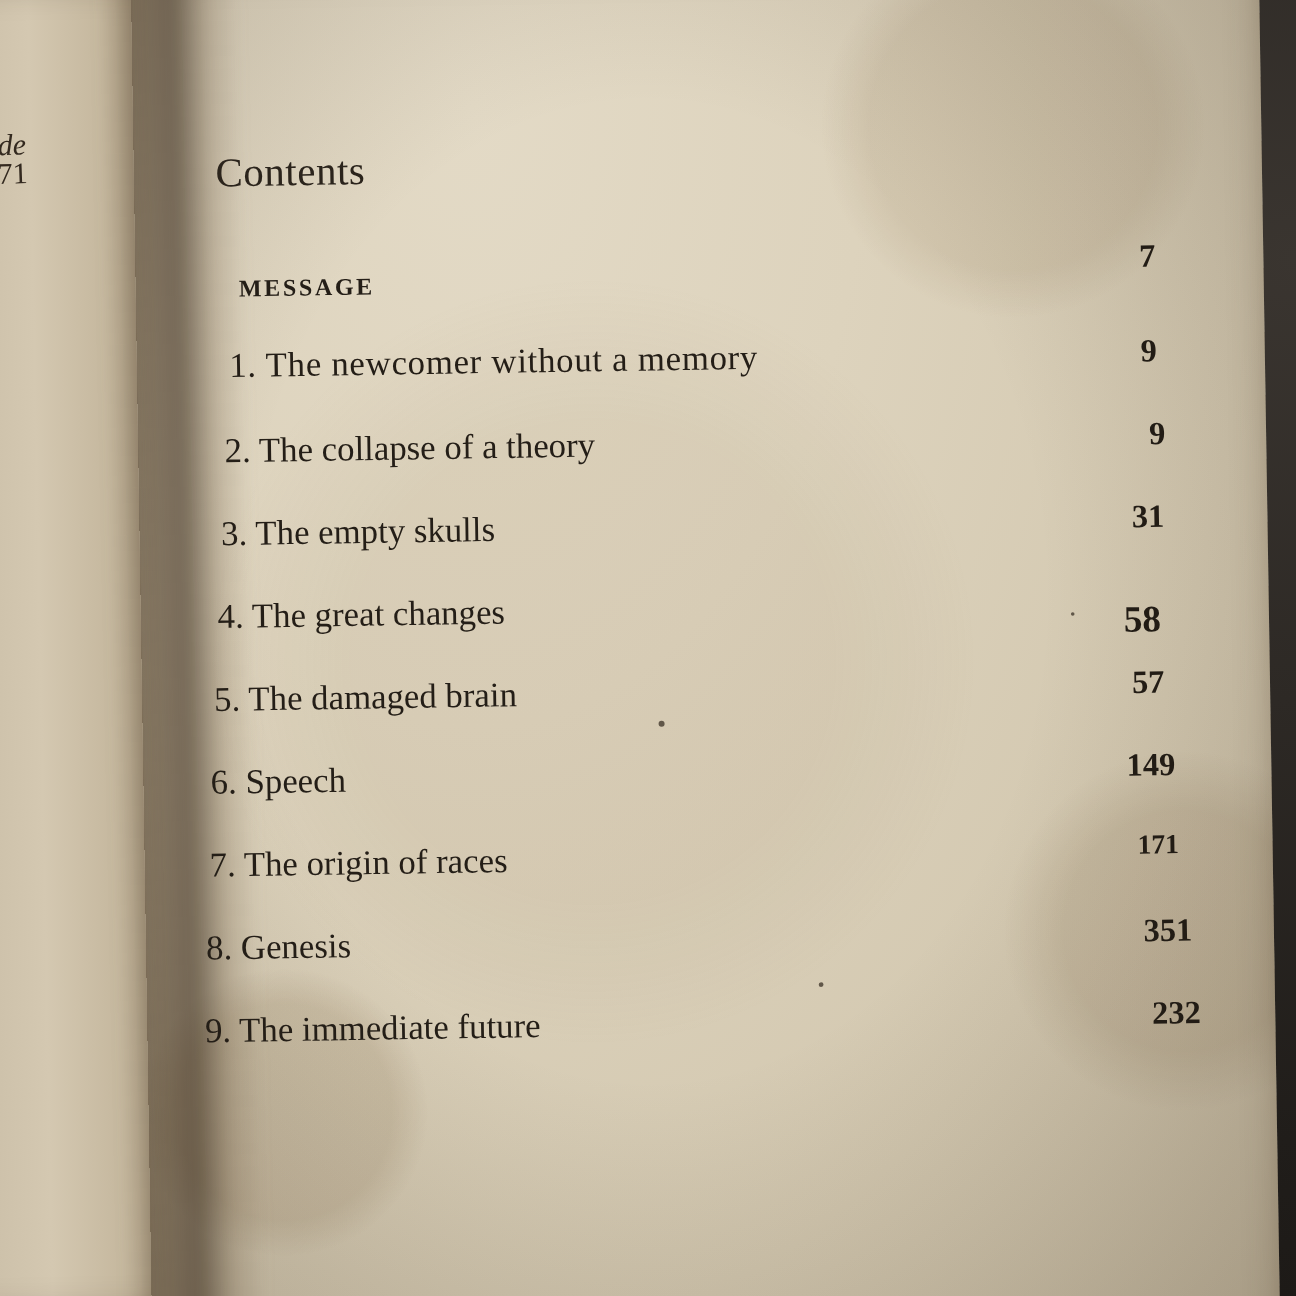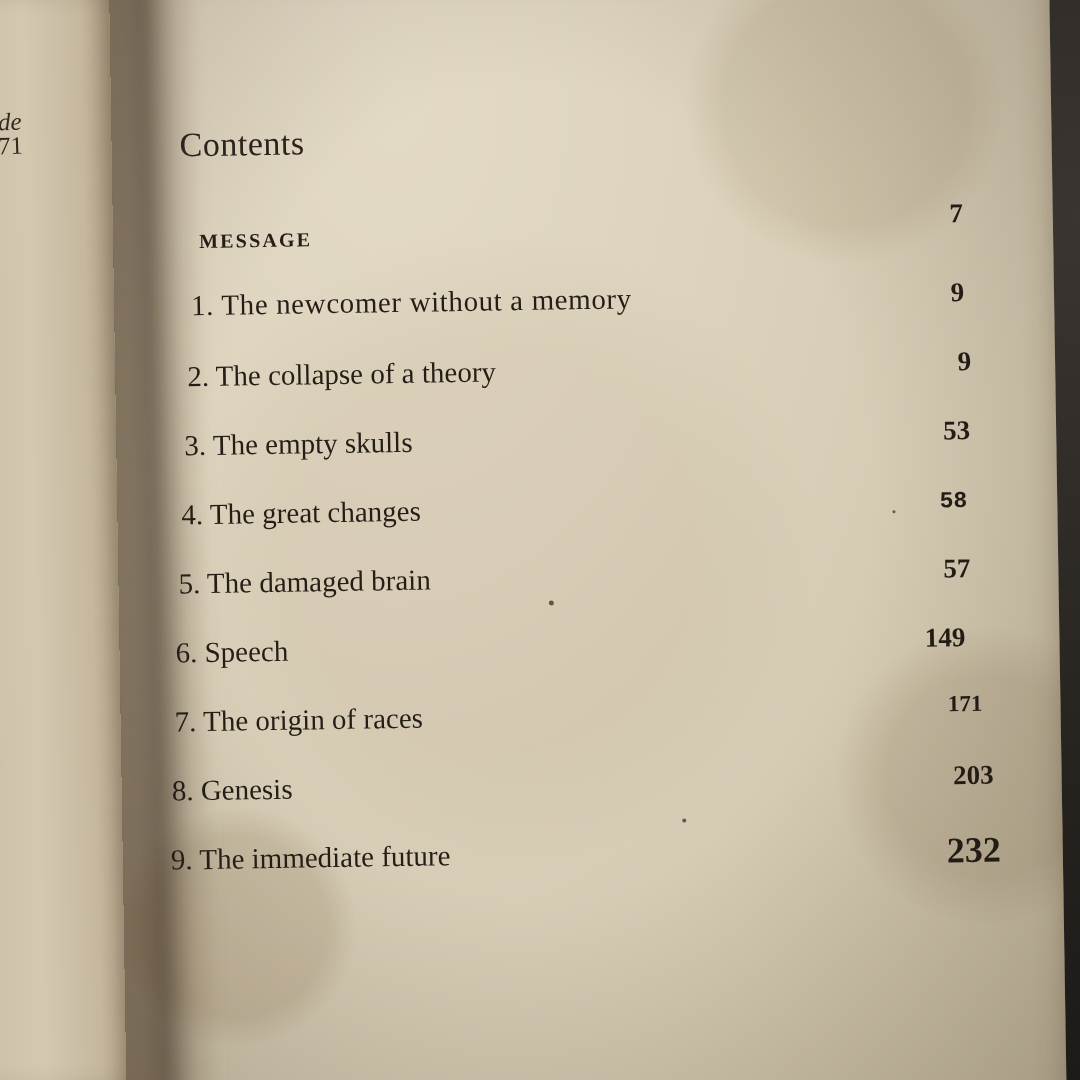--- a/index.html
+++ b/index.html
@@ -141,36 +141,36 @@
   .r1 .label { font-size: 29px; left: 13px; top: -2px; letter-spacing: 0.6px; }
   .r1 .page-no { font-size: 27px; right: 14px; top: -2px; }
 
   .r2 .label { font-size: 29px; left: 8px; top: 2px; }
   .r2 .page-no { font-size: 27px; right: 8px; top: 0px; }
 
   .r3 .label { font-size: 29px; left: 4px; top: 4px; }
   .r3 .page-no { font-size: 27px; right: 10px; top: 2px; }
 
   .r4 .label { font-size: 29px; left: 0px; top: 6px; }
-  .r4 .page-no { font-size: 23px; right: 14px; top: 8px; font-family: Liberation Mono, monospace; }
+  .r4 .page-no { font-size: 31px; right: 14px; top: 18px; }
 
   .r5 .label { font-size: 29px; left: -4px; top: 8px; }
   .r5 .page-no { font-size: 27px; right: 12px; top: 6px; }
 
   .r6 .label { font-size: 29px; left: -8px; top: 10px; }
-  .r6 .page-no { font-size: 27px; right: 18px; top: 8px; }
+  .r6 .page-no { font-size: 27px; right: 4px; top: 8px; }
 
   .r7 .label { font-size: 29px; left: -10px; top: 12px; }
   .r7 .page-no { font-size: 23px; right: 2px; top: 10px; }
 
   .r8 .label { font-size: 29px; left: -14px; top: 14px; }
   .r8 .page-no { font-size: 27px; right: -8px; top: 12px; }
 
   .r9 .label { font-size: 29px; left: -16px; top: 16px; }
-  .r9 .page-no { font-size: 36px; right: -14px; top: 14px; }
+  .r9 .page-no { font-size: 27px; right: -14px; top: 14px; }
 
   
   .left-frag {
     position: absolute;
     color: #33291f;
     font-family: "Liberation Serif", serif;
   }
   .frag-de {
     left: -2px;
     top: 108px;
@@ -226,21 +226,21 @@
         <span class="page-no">9</span>
       </div>
 
       <div class="toc-row r2">
         <span class="label"><span>2.</span> <span>The collapse of a theory</span></span>
         <span class="page-no">9</span>
       </div>
 
       <div class="toc-row r3">
         <span class="label"><span>3.</span> <span>The empty skulls</span></span>
-        <span class="page-no">53</span>
+        <span class="page-no">31</span>
       </div>
 
       <div class="toc-row r4">
         <span class="label"><span>4.</span> <span>The great changes</span></span>
         <span class="page-no">58</span>
       </div>
 
       <div class="toc-row r5">
         <span class="label"><span>5.</span> <span>The damaged brain</span></span>
         <span class="page-no">57</span>
@@ -251,21 +251,21 @@
         <span class="page-no">149</span>
       </div>
 
       <div class="toc-row r7">
         <span class="label"><span>7.</span> <span>The origin of races</span></span>
         <span class="page-no">171</span>
       </div>
 
       <div class="toc-row r8">
         <span class="label"><span>8.</span> <span>Genesis</span></span>
-        <span class="page-no">203</span>
+        <span class="page-no">351</span>
       </div>
 
       <div class="toc-row r9">
         <span class="label"><span>9.</span> <span>The immediate future</span></span>
         <span class="page-no">232</span>
       </div>
 
     </div>
 
     <div class="speck" style="left:430px; top:630px; width:5px; height:5px;"></div>

